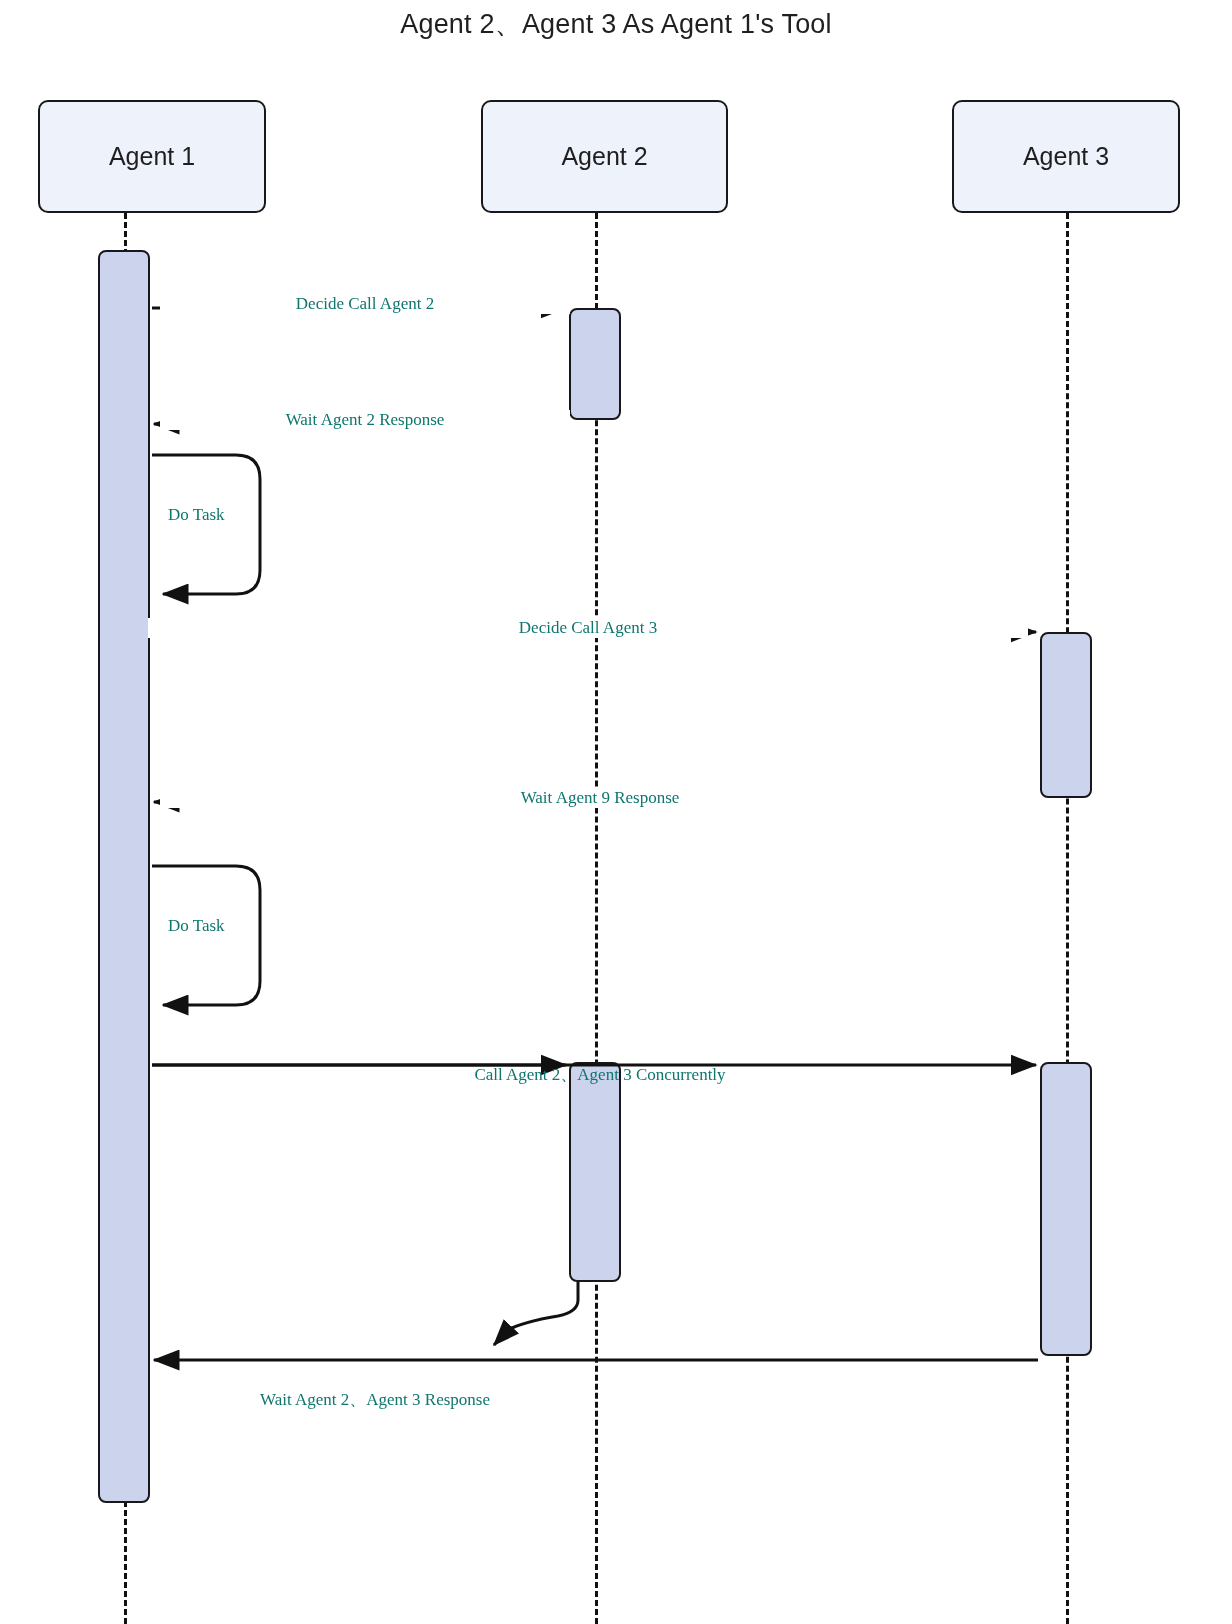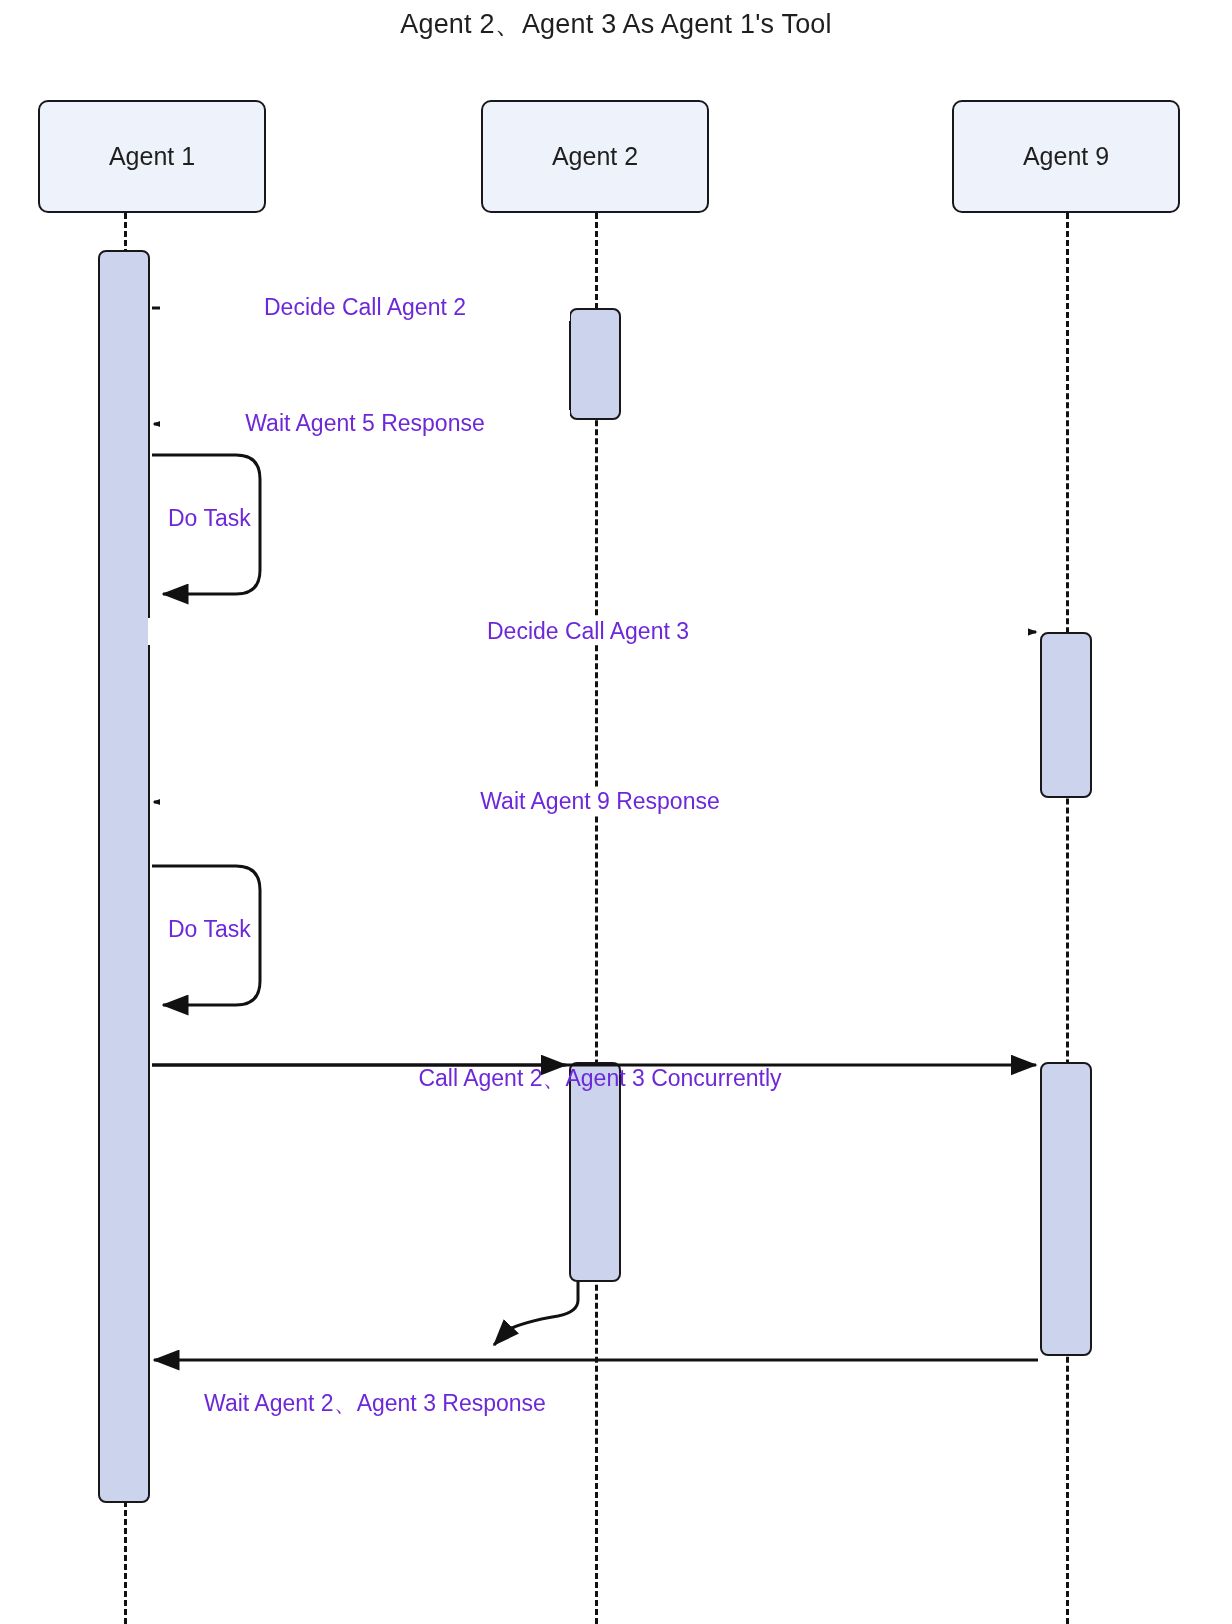--- a/index.html
+++ b/index.html
@@ -47,24 +47,25 @@
   }
   .activation {
     position: absolute;
     box-sizing: border-box;
     background: #ccd3ec;
     border: 2.5px solid #18181b;
     border-radius: 8px;
   }
   .msg-label {
     position: absolute;
-    font-size: 23px;
-    color: #6d28d9;
+    font-size: 17px;
+    color: #0f766e;
     white-space: nowrap;
     text-align: center;
+    font-family: Liberation Serif, serif;
   }
   svg.overlay {
     position: absolute;
     left: 0;
     top: 0;
     width: 1232px;
     height: 1624px;
     pointer-events: none;
   }
 </style>
@@ -75,25 +76,25 @@
 
   <div id="diagram-title">Agent 2、Agent 3 As Agent 1's Tool</div>
 
   <div class="lifeline" style="left:124px; top:213px; height:1411px;"></div>
   <div class="lifeline" style="left:595px; top:213px; height:1411px;"></div>
   <div class="lifeline" style="left:1066px; top:213px; height:1411px;"></div>
 
   <div class="actor-box" style="left:10px; top:100px; width:228px;margin-left:28px;">
     <span>Agent 1</span>
   </div>
-  <div class="actor-box" style="left:481px; top:100px; width:228px;">
+  <div class="actor-box" style="left:481px; top:100px; width:247px;">
     <span>Agent 2</span>
   </div>
   <div class="actor-box" style="left:952px; top:100px; width:228px;">
-    <span>Agent 9</span>
+    <span>Agent 3</span>
   </div>
 
   <div class="activation" style="left:98px; top:250px; width:52px; height:1253px;"></div>
   <div class="activation" style="left:569px; top:308px; width:52px; height:112px;"></div>
   <div class="activation" style="left:1040px; top:632px; width:52px; height:166px;"></div>
   <div class="activation" style="left:569px; top:1062px; width:52px; height:220px;"></div>
   <div class="activation" style="left:1040px; top:1062px; width:52px; height:294px;"></div>
 
   <svg class="overlay" viewBox="0 0 1232 1624">
     <defs>
@@ -117,21 +118,21 @@
     <line x1="152" y1="1065" x2="566" y2="1065" stroke="#111111" stroke-width="3" marker-end="url(#arrowhead)"></line>
 
     <line x1="152" y1="1065" x2="1036" y2="1065" stroke="#111111" stroke-width="3" marker-end="url(#arrowhead)"></line>
 
     <path d="M578 1282 L578 1300 Q578 1312 558 1316 Q522 1322 508 1330 L494 1345" fill="none" stroke="#111111" stroke-width="3" marker-end="url(#arrowhead)"></path>
 
     <line x1="1038" y1="1360" x2="154" y2="1360" stroke="#111111" stroke-width="3" marker-end="url(#arrowhead)"></line>
   </svg>
 
   <div class="msg-label" style="left:160px; top:294px; width:410px; background:#ffffff;">Decide Call Agent 2</div>
-  <div class="msg-label" style="left:160px; top:410px; width:410px; background:#ffffff;">Wait Agent 5 Response</div>
+  <div class="msg-label" style="left:160px; top:410px; width:410px; background:#ffffff;">Wait Agent 2 Response</div>
   <div class="msg-label" style="left:168px; top:505px; width:180px; text-align:left;">Do Task</div>
   <div class="msg-label" style="left:148px; top:618px; width:880px; background:#ffffff;">Decide Call Agent 3</div>
   <div class="msg-label" style="left:160px; top:788px; width:880px; background:#ffffff;">Wait Agent 9 Response</div>
   <div class="msg-label" style="left:168px; top:916px; width:180px; text-align:left;">Do Task</div>
   <div class="msg-label" style="left:160px; top:1015px; width:880px;margin-top:48px;">Call Agent 2、Agent 3  Concurrently</div>
   <div class="msg-label" style="left:160px; top:1388px; width:430px;">Wait Agent 2、Agent 3  Response</div>
 
 </div>
 
 </body></html>

